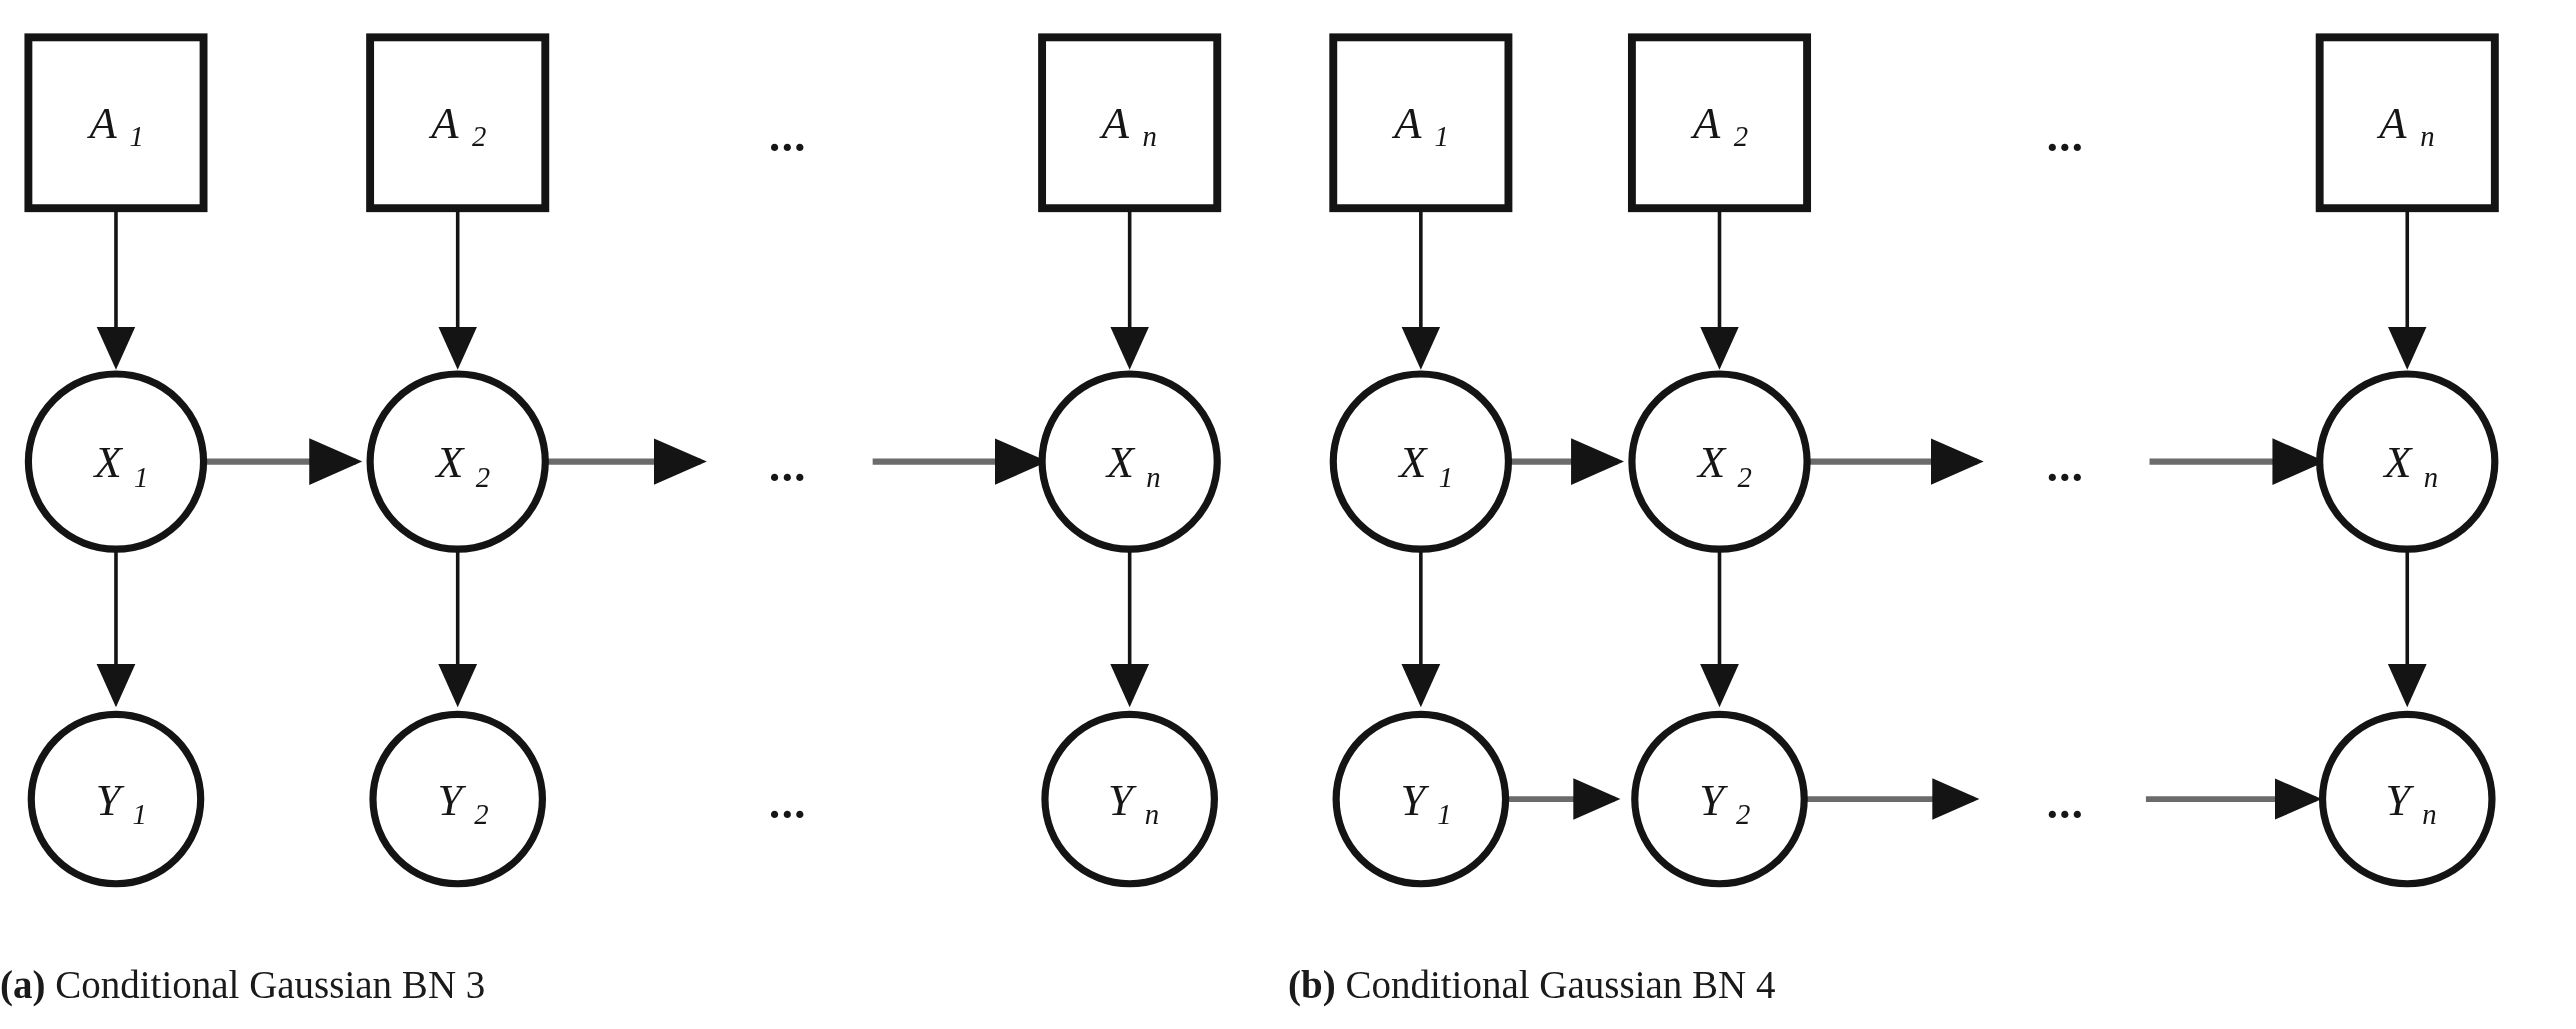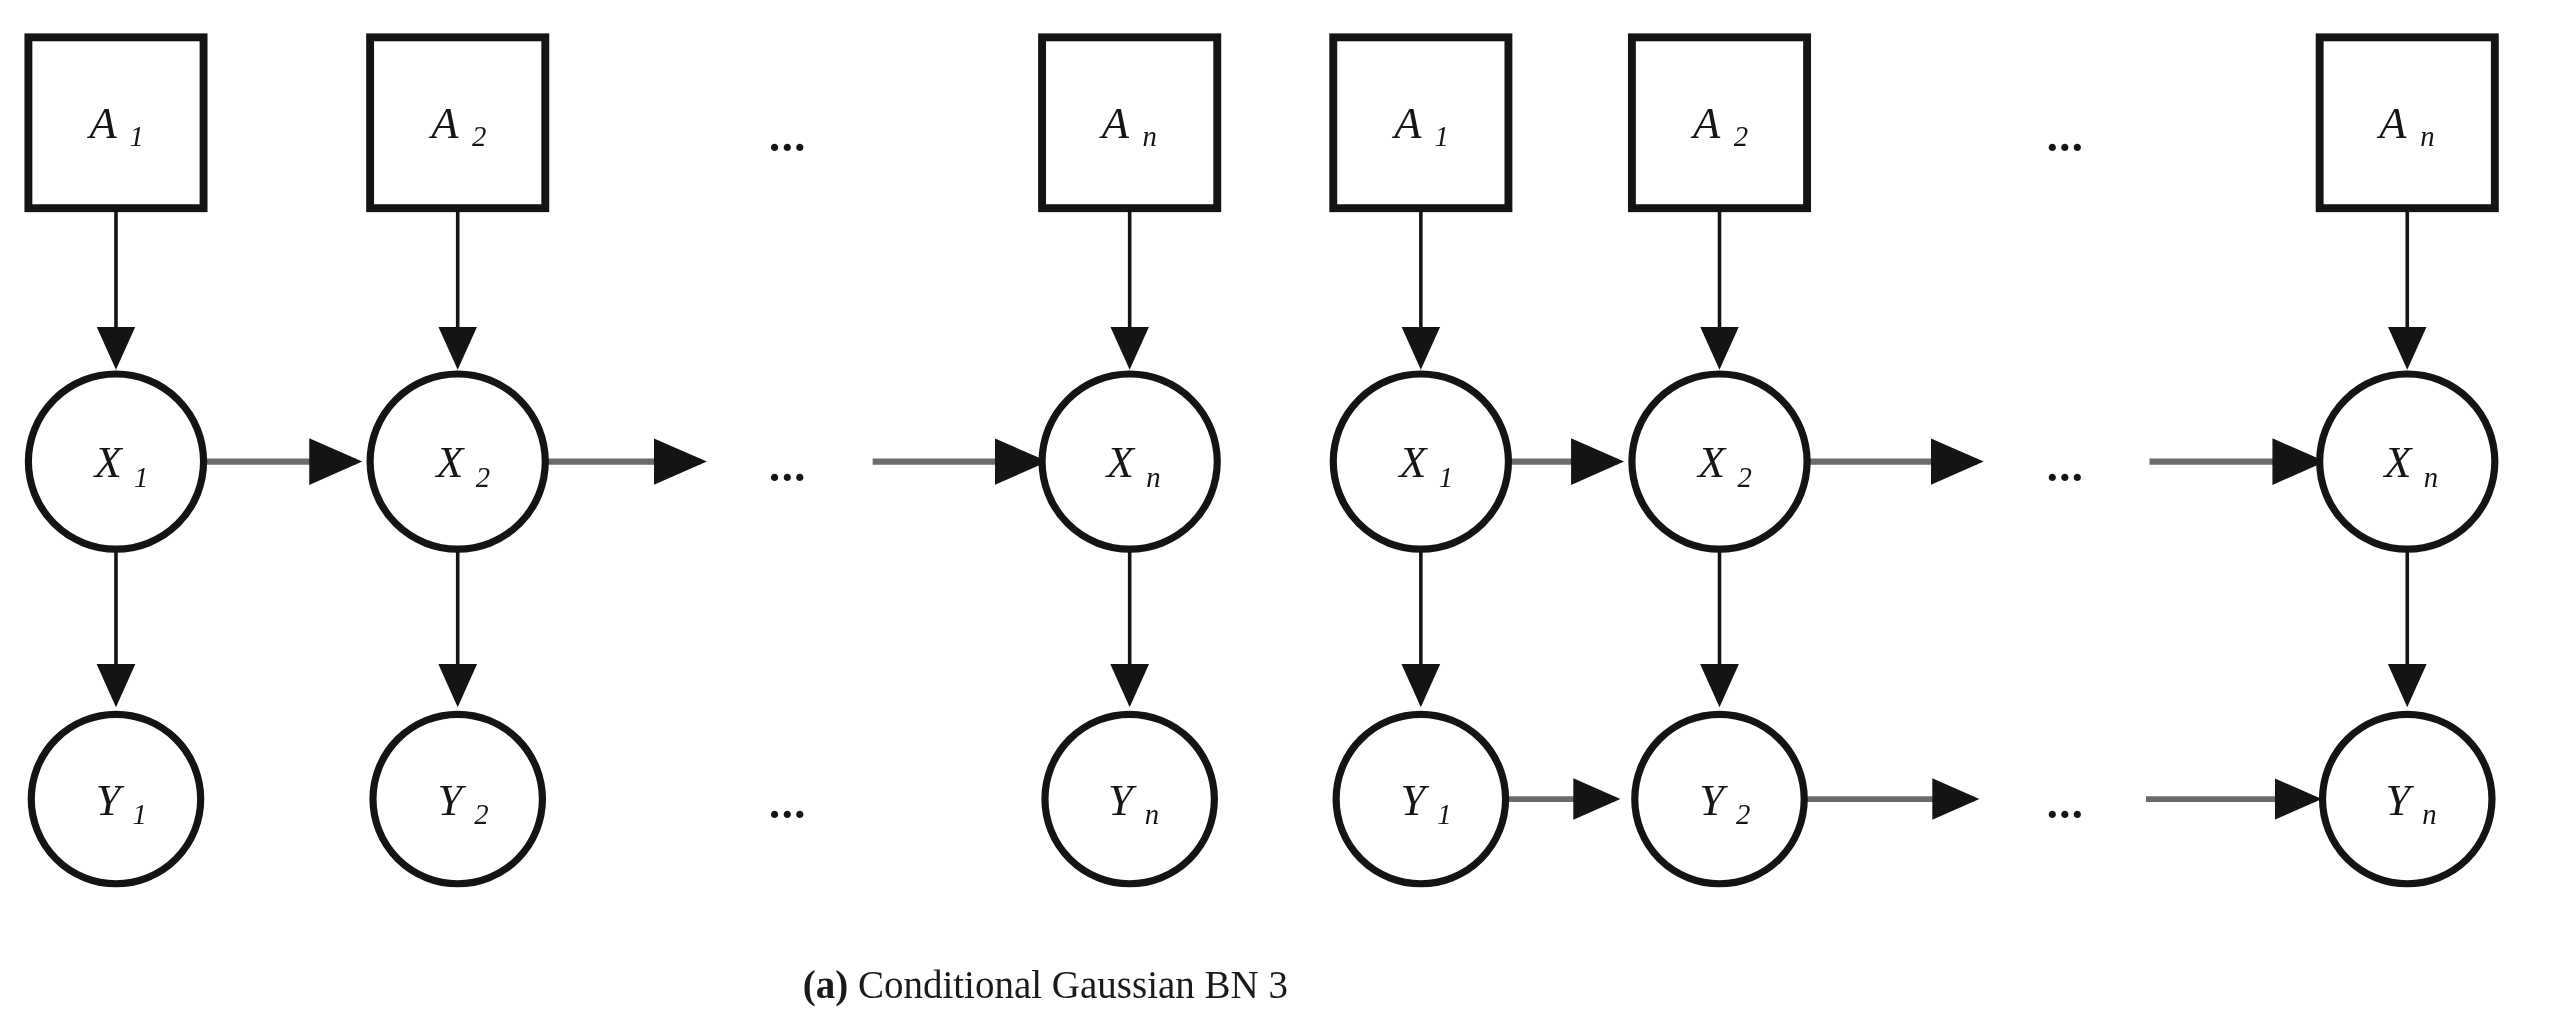--- a/index.html
+++ b/index.html
@@ -1,21 +1,21 @@
 <!DOCTYPE html>
 <html style="font-size:11.5px"><head>
 <meta charset="utf-8">
 <style>
   html,body{margin:0;padding:0;background:#fff;}
   body{width:2576px;height:1029px;font-family:"Liberation Serif",serif;overflow:hidden;}
   #stage{position:relative;width:2576px;height:1029px;background:#ffffff;}
   svg{display:block;}
   .cap{
     position:absolute;
-    text-align:right;
+    text-align:left;
     font-family:"Liberation Serif",serif;
     font-size:39px;
     color:#1a1a1a;
     white-space:nowrap;
   }
   .cap .bold{font-weight:bold;}
   .node-label{
     font-family:"Liberation Serif",serif;
     font-style:italic;
     font-size:62px;
@@ -195,15 +195,18 @@
       <text class="node-sub" x="1590" y="1148" text-anchor="middle">n</text>
     </g>
 
     <text class="dots" x="1083" y="1140" text-anchor="middle">...</text>
   </svg>
 
   <div class="cap" style="left:0px;top:962px;width:1288px;">
     <span class="bold">(a)</span><span> Conditional Gaussian BN 3</span>
   </div>
 
+  <div class="cap" style="left:1288px;top:962px;width:1288px;">
+    <span class="bold">(b)</span><span> Conditional Gaussian BN 4</span>
+  </div>
 
 </div>
 
 
 </body></html>

